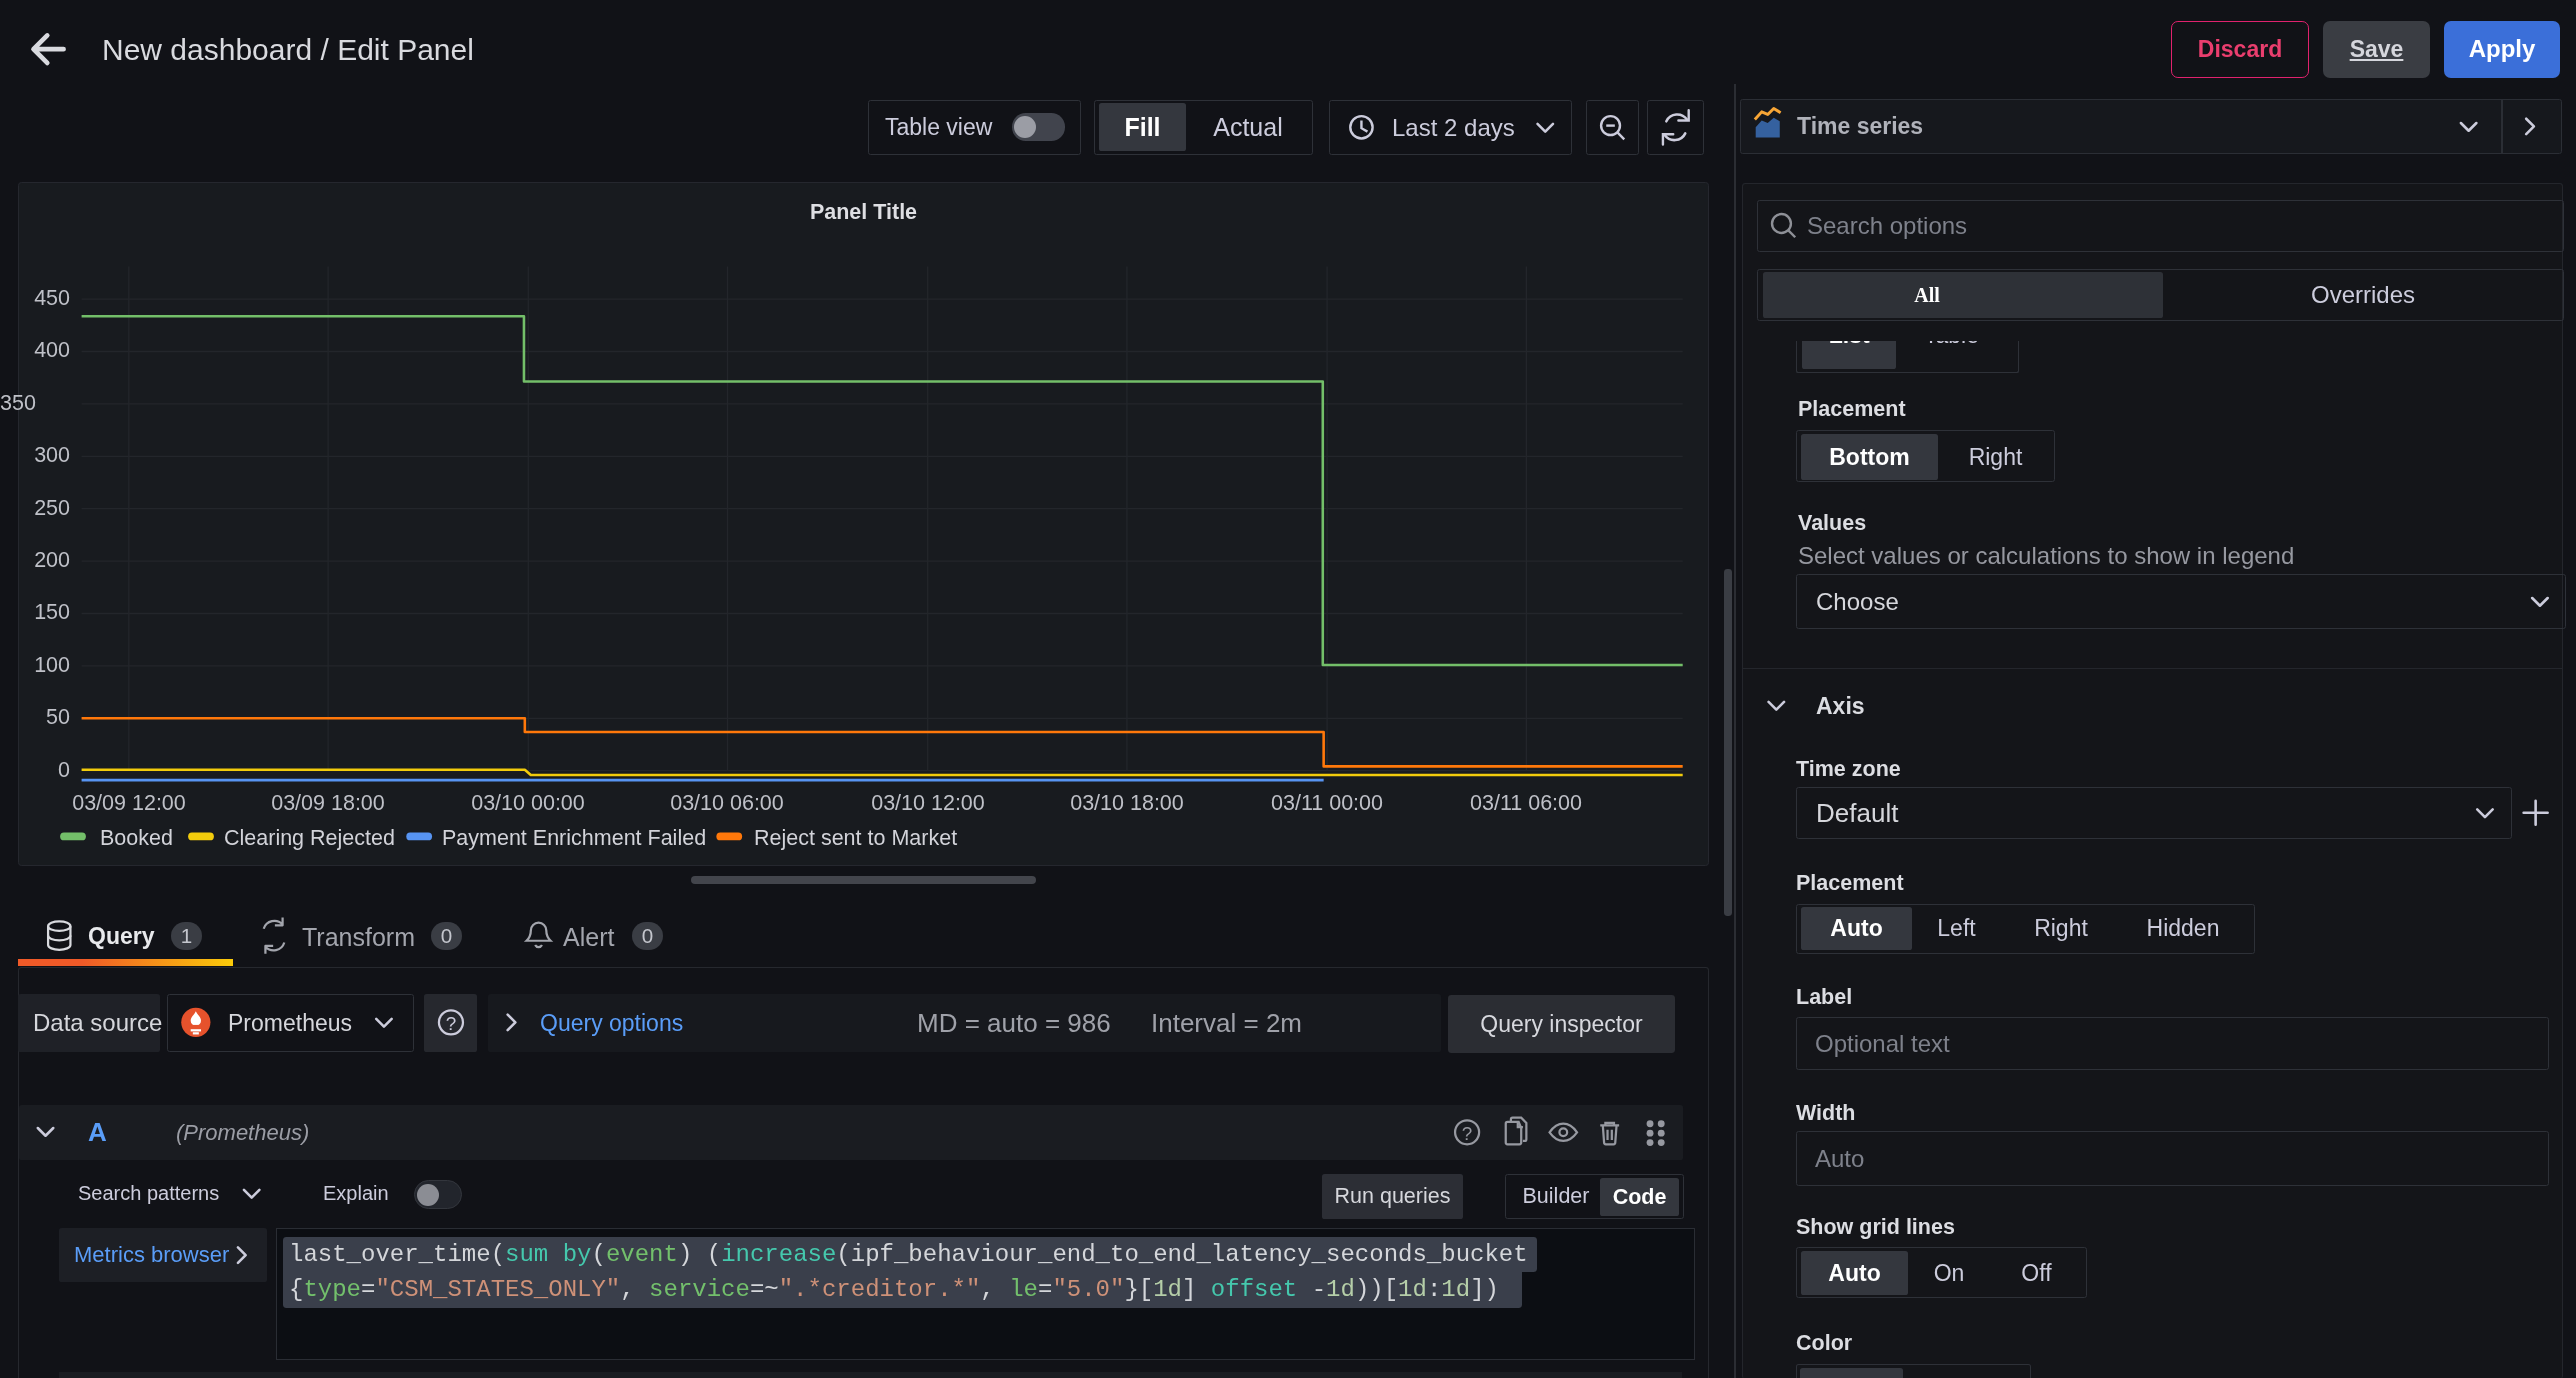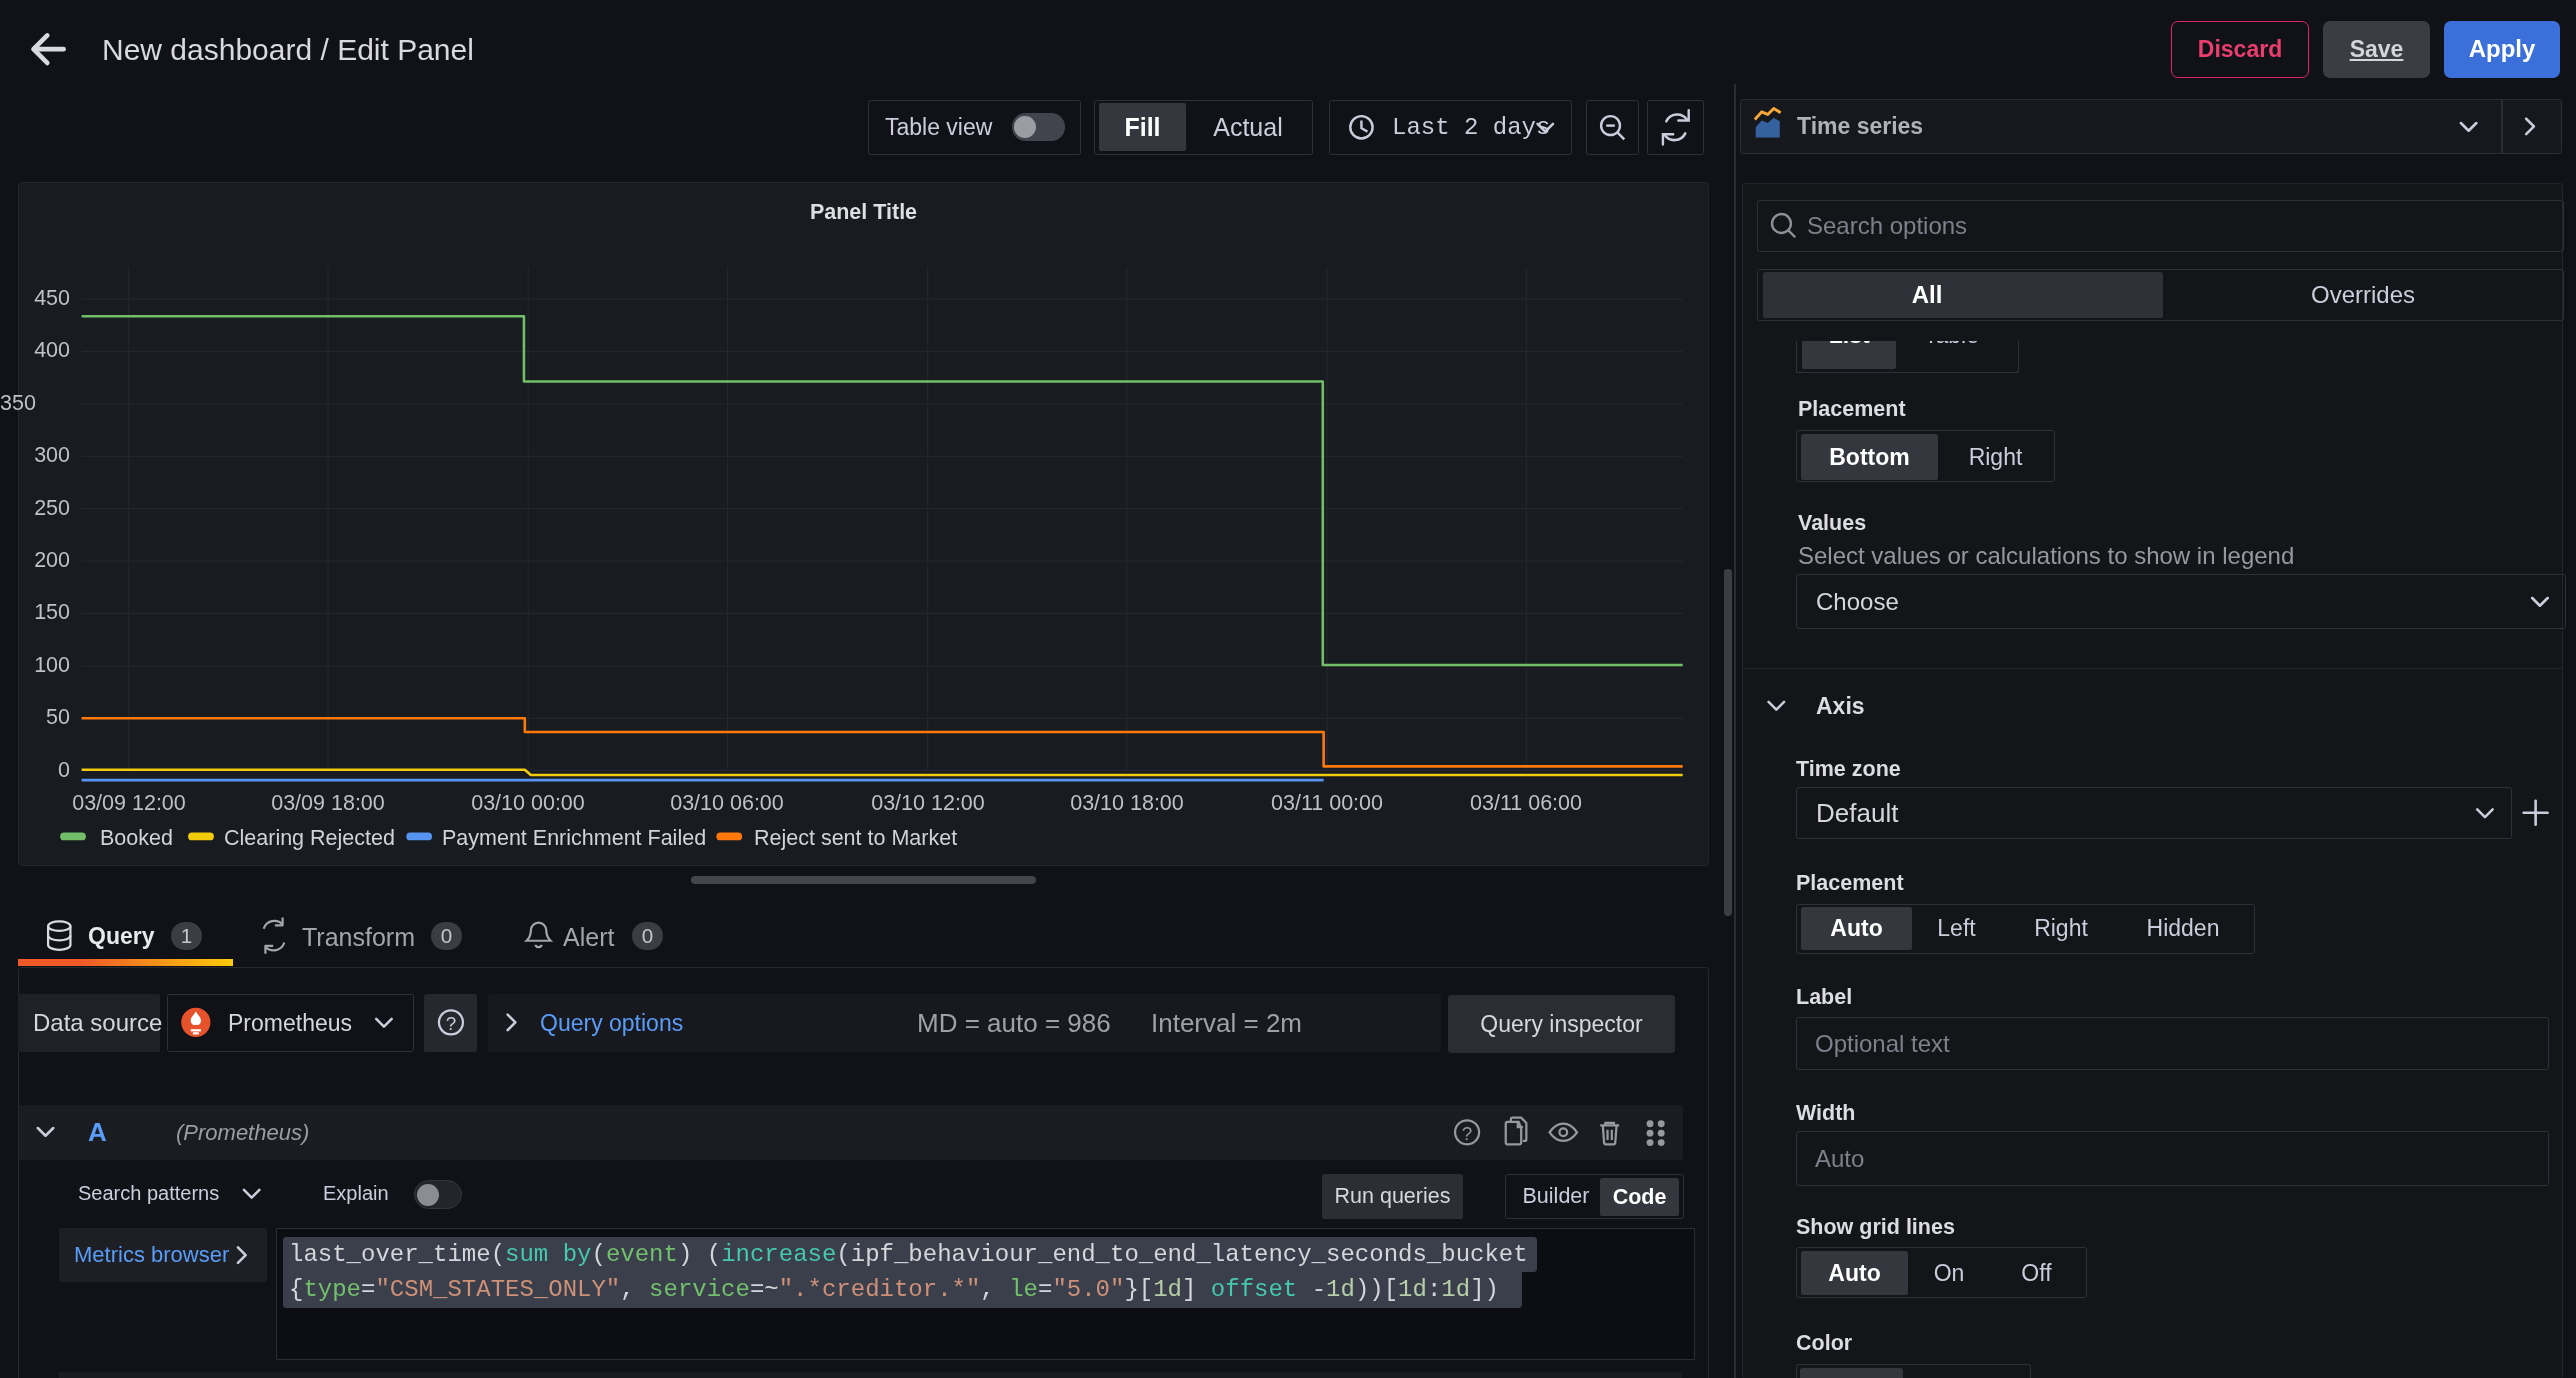--- a/index.html
+++ b/index.html
@@ -26,21 +26,21 @@
 <div class="txt lc" style="left:885px; top:100px; height:55px; font-size:23px; color:#ccccdc;">Table view</div>
 <div class="abs" style="left:1012px; top:113px; width:53px; height:27.5px; border-radius:13.7px; background:#41444d;"></div>
 <div class="abs" style="left:1014px; top:116px; width:22px; height:22px; border-radius:50%; background:#9b9da5;"></div>
 
 <div class="box" style="left:1094px; top:100px; width:219px; height:55px;"></div>
 <div class="seg" style="left:1099px; top:103px; width:87px; height:48px;"></div>
 <div class="txt cc" style="left:1099px; top:103px; width:87px; height:48px; font-size:25px; font-weight:700; color:#ffffff;">Fill</div>
 <div class="txt cc" style="left:1186px; top:103px; width:124px; height:48px; font-size:25px; color:#ccccdc;">Actual</div>
 
 <div class="box" style="left:1329px; top:100px; width:243px; height:55px;"></div>
-<div class="txt lc" style="left:1392px; top:100px; height:55px; font-size:24px; font-weight:500; color:#ccccdc;font-family:Liberation Mono, monospace;">Last 2 days</div>
+<div class="txt lc" style="left:1392px; top:100px; height:55px; font-size:24px; font-weight:500; color:#ccccdc;">Last 2 days</div>
 <div class="box" style="left:1586px; top:100px; width:53px; height:55px;"></div>
 <div class="box" style="left:1647px; top:100px; width:57px; height:55px;"></div>
 
 <div class="abs" style="left:18px; top:182px; width:1691px; height:684px; background:#181b1f; border:0.9px solid #25272e; border-radius:3.4px;"></div>
 <div class="txt" style="left:18px; top:200px; width:1691px; text-align:center; font-size:21.5px; font-weight:700; color:#dedfe3;">Panel Title</div>
 
 <div class="txt" style="left:0px; top:286px; width:70px; text-align:right; font-size:21.5px; color:#bfc1c8;">450</div>
 <div class="txt" style="left:0px; top:338px; width:70px; text-align:right; font-size:21.5px; color:#bfc1c8;">400</div>
 <div class="txt" style="left:0px; top:391px; width:70px; text-align:left; font-size:21.5px; color:#bfc1c8;">350</div>
 <div class="txt" style="left:0px; top:443px; width:70px; text-align:right; font-size:21.5px; color:#bfc1c8;">300</div>
@@ -115,21 +115,21 @@
 
 <div class="box" style="left:1740px; top:99px; width:822px; height:55px; border-color:#2b2e35; background:#16181d;"></div>
 <div class="txt lc" style="left:1797px; top:99px; height:55px; font-size:23px; font-weight:700; color:#b0b2ba;">Time series</div>
 <div class="abs" style="left:2501px; top:100px; width:1.7px; height:53px; background:#2b2e35;"></div>
 
 <div class="abs" style="left:1742px; top:183px; width:821px; height:1196px; border:0.9px solid #24262c; border-radius:3.4px; border-bottom:none; background:#141519;"></div>
 <div class="box" style="left:1757px; top:200px; width:807px; height:52px;"></div>
 <div class="txt lc" style="left:1807px; top:200px; height:52px; font-size:24px; color:#7e818b;">Search options</div>
 <div class="box" style="left:1757px; top:269px; width:807px; height:52px;"></div>
 <div class="seg" style="left:1763px; top:272px; width:400px; height:46px; background:#2e3137;"></div>
-<div class="txt cc" style="left:1763px; top:272px; width:328px; height:46px; font-size:24px; font-weight:700; color:#ffffff;">All</div>
+<div class="txt cc" style="left:1763px; top:272px; width:328px; height:46px; font-size:20px; font-weight:700; color:#ffffff;font-family:Liberation Serif, serif;">All</div>
 <div class="txt cc" style="left:2163px; top:272px; width:400px; height:46px; font-size:24px; color:#ccccdc;">Overrides</div>
 
 <div class="abs" style="left:1796px; top:341px; width:223px; height:32px; border:1.7px solid #2e3138; border-top:none; border-radius:0 0 2.6px 2.6px; overflow:hidden;">
   <div class="seg" style="left:5.2px; top:-17px; width:94px; height:45px;"></div>
   <div class="txt" style="left:5.2px; top:-19px; width:94px; text-align:center; font-size:23px; font-weight:700; color:#ffffff;">List</div>
   <div class="txt" style="left:103px; top:-19px; width:103px; text-align:center; font-size:23px; color:#ccccdc;">Table</div>
 </div>
 
 <div class="txt" style="left:1798px; top:397px; font-size:21.5px; font-weight:700; color:#dcdde2;">Placement</div>
 <div class="box" style="left:1796px; top:430px; width:259px; height:52px;"></div>

